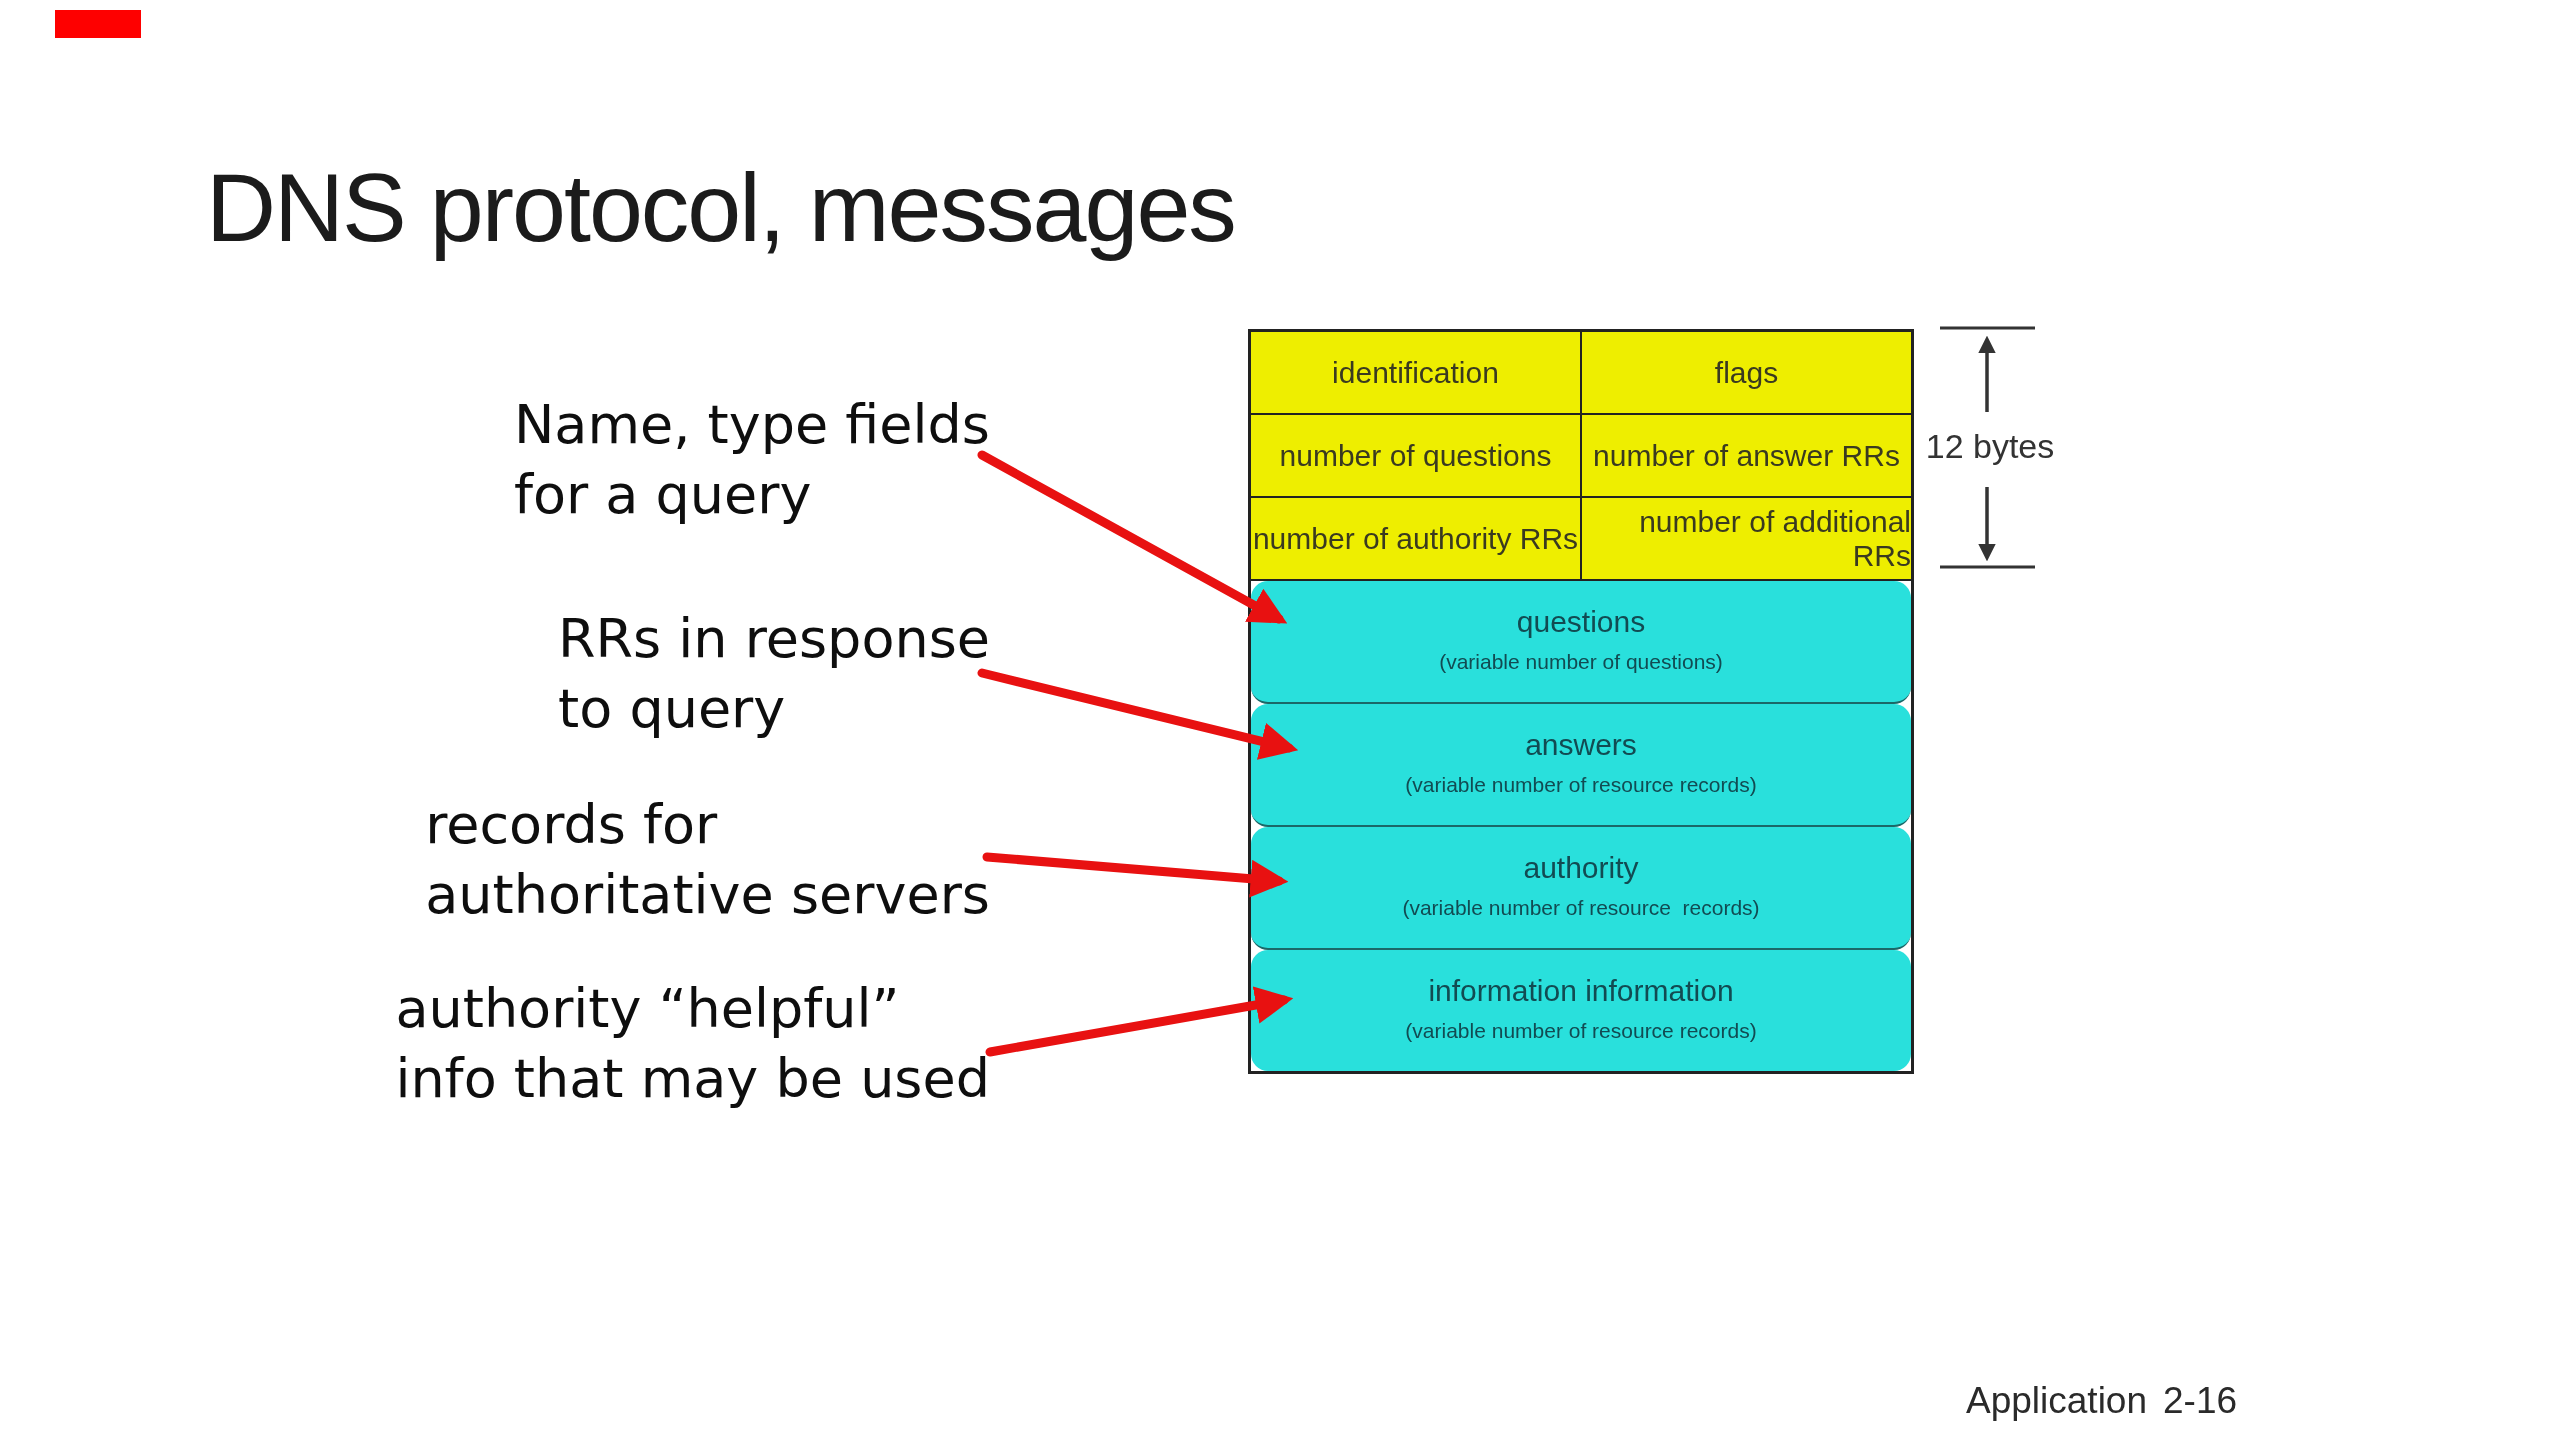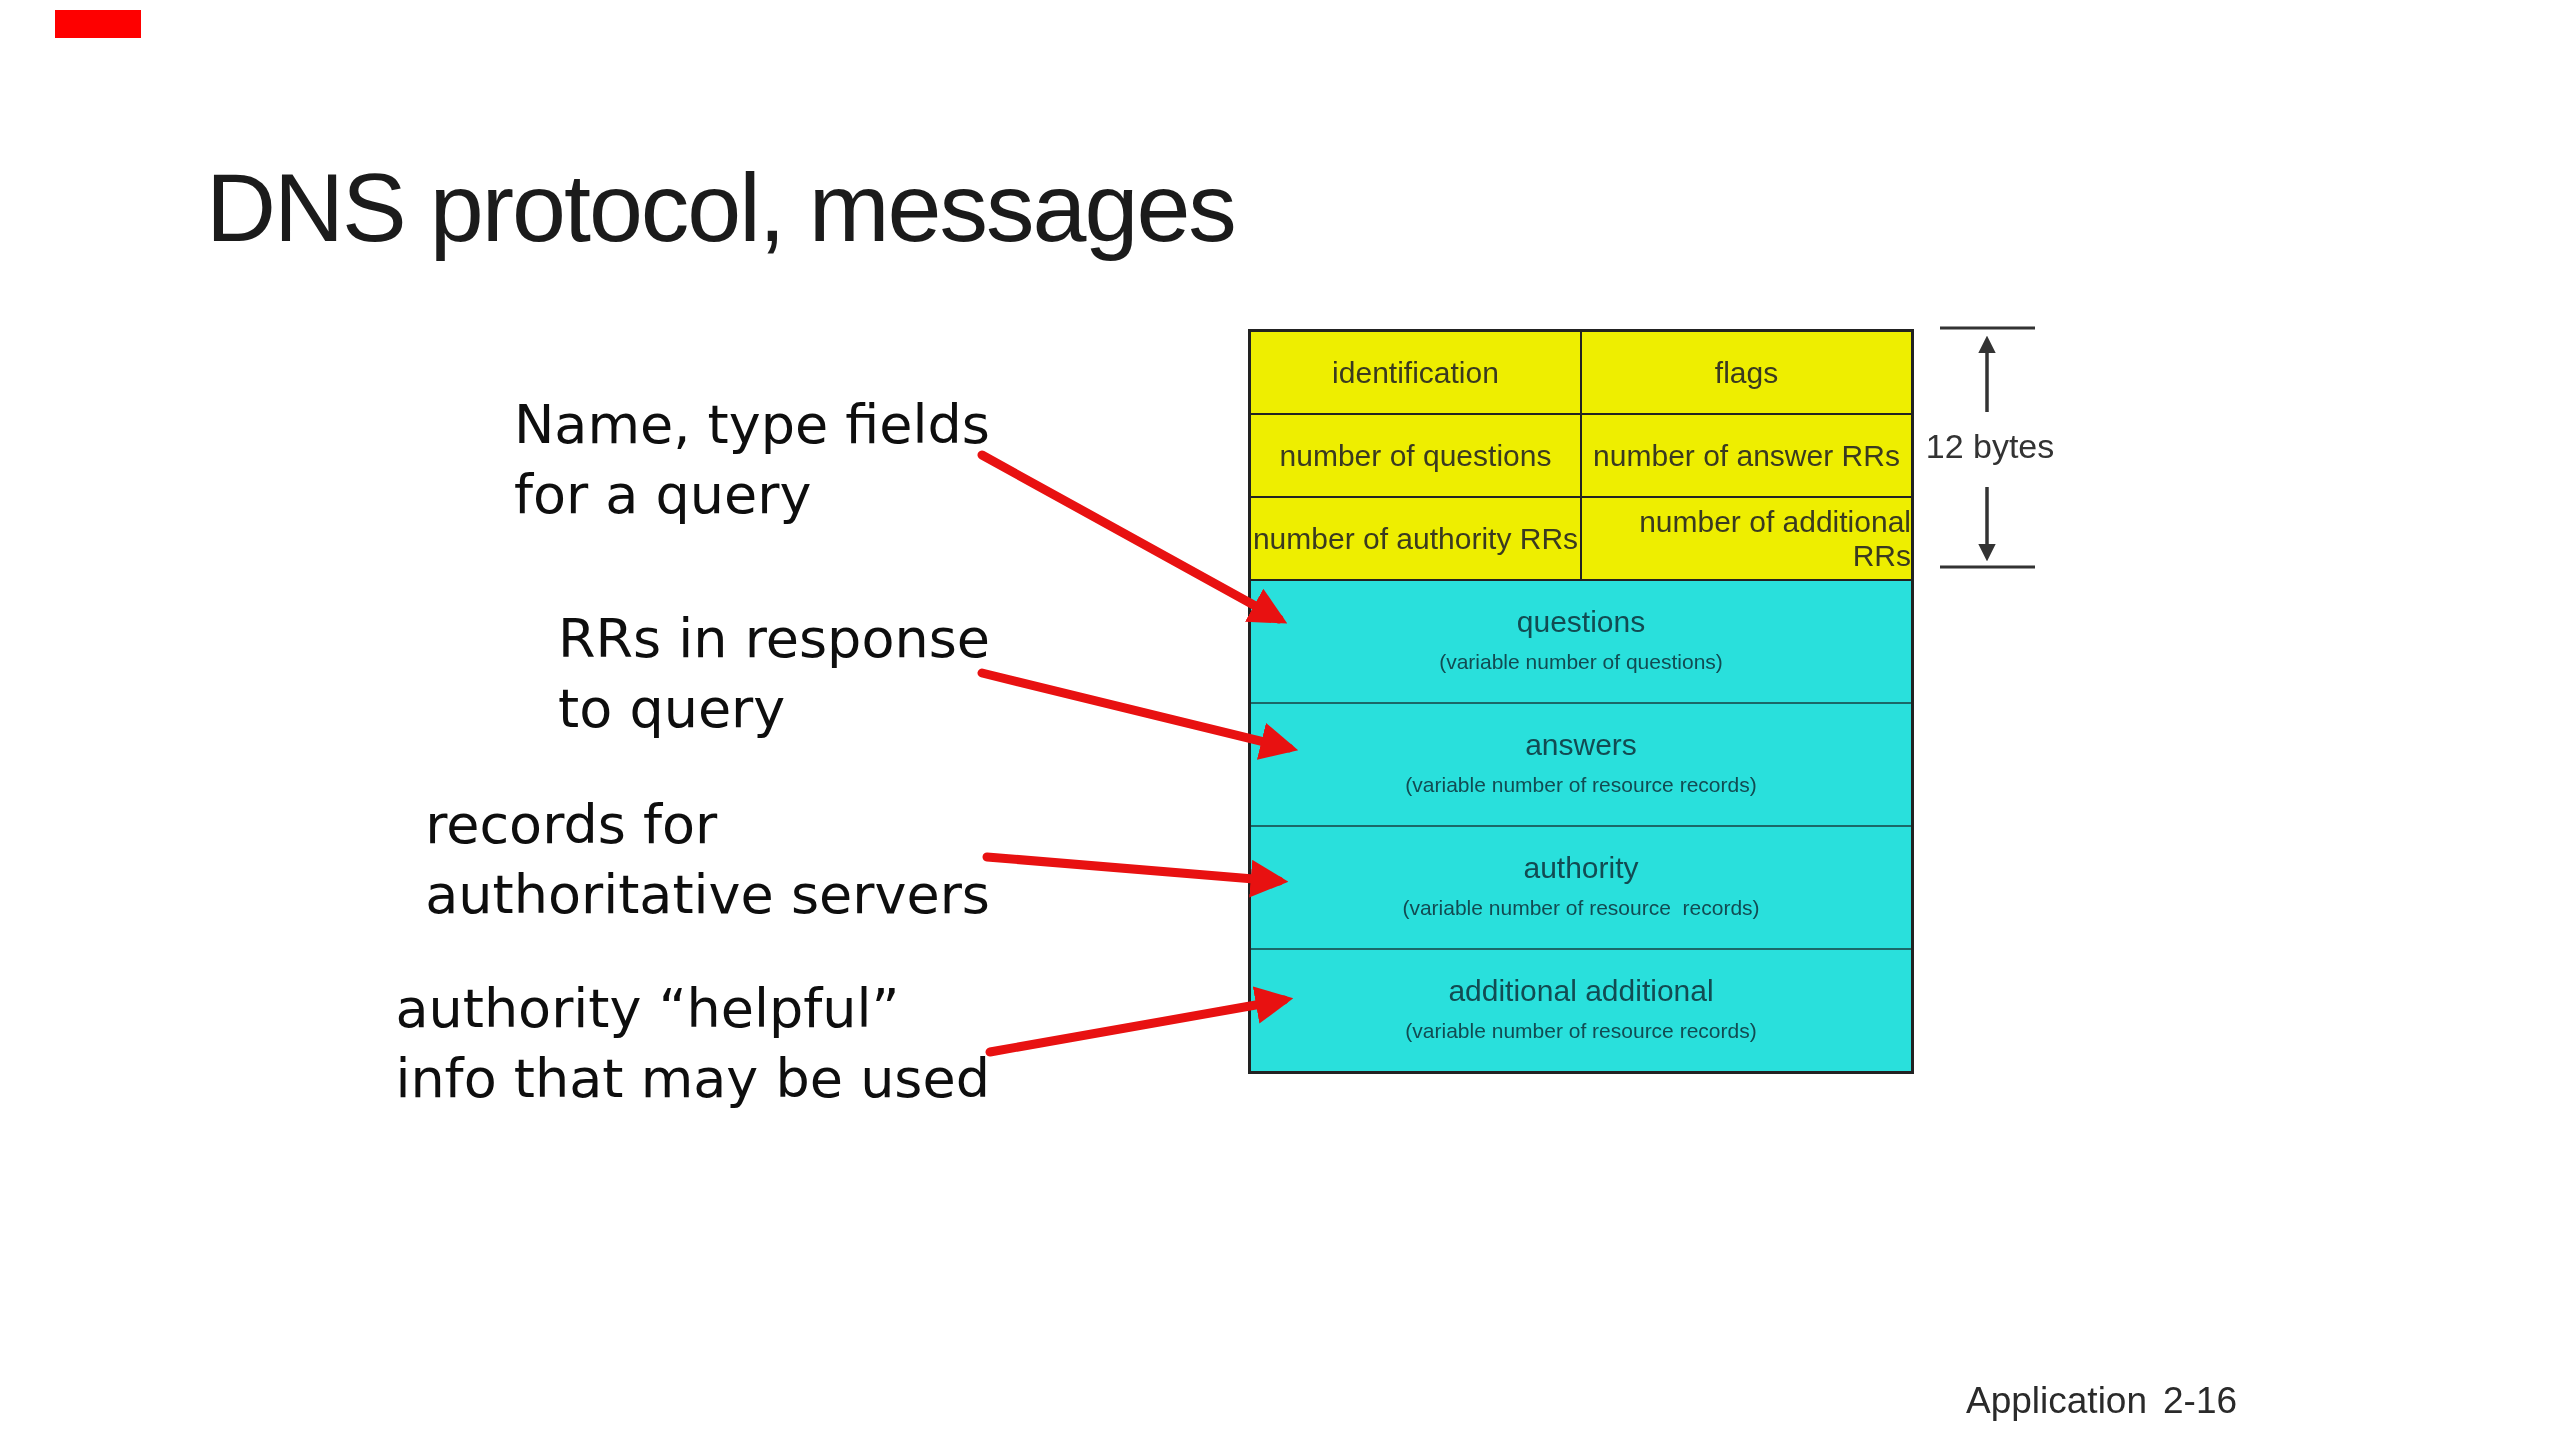--- a/index.html
+++ b/index.html
@@ -39,21 +39,21 @@
     background:var(--header-fill,#eeee00);
     display:flex;align-items:center;justify-content:center;
     font-size:30px;color:#3a3a20;
   }
   .hdr-cell.left{width:329px;border-right:2px solid var(--line-dark,#222);}
   .hdr-cell.right{flex:1;}
   .body-row{
     height:121px;background:var(--body-fill,#29e0dc);
     display:flex;flex-direction:column;align-items:center;justify-content:center;
     border-bottom:2px solid var(--line-teal,#1b6868);
-    color:#124b52;text-align:center;
+    color:#124b52;text-align:center;border-radius:17px;
   }
   .body-row:last-child{border-bottom:none;}
   .cell-name{font-size:30px;line-height:40px;}
   .cell-detail{font-size:21px;line-height:40px;white-space:pre-wrap;}
 
   
   .size-label{
     position:absolute;left:1990px;top:427px;transform:translateX(-50%);
     font-size:34px;color:#333;white-space:nowrap;
   }
@@ -111,21 +111,21 @@
   </div>
   <div class="body-row">
     <div class="cell-name">answers</div>
     <div class="cell-detail">(variable number of resource records)</div>
   </div>
   <div class="body-row">
     <div class="cell-name">authority</div>
     <div class="cell-detail">(variable number of resource  records)</div>
   </div>
   <div class="body-row">
-    <div class="cell-name">additional additional</div>
+    <div class="cell-name">information information</div>
     <div class="cell-detail">(variable number of resource records)</div>
   </div>
 </div>
 
 <div class="size-label">12 bytes</div>
 
 <svg class="overlay" width="2560" height="1440" viewBox="0 0 2560 1440">
   <defs>
     <marker id="ahead-red" viewBox="0 0 10 10" refX="7.5" refY="5" markerWidth="4.2" markerHeight="4.2" orient="auto" markerUnits="strokeWidth">
       <path d="M0,0 L10,5 L0,10 z" fill="#e81111"></path>

